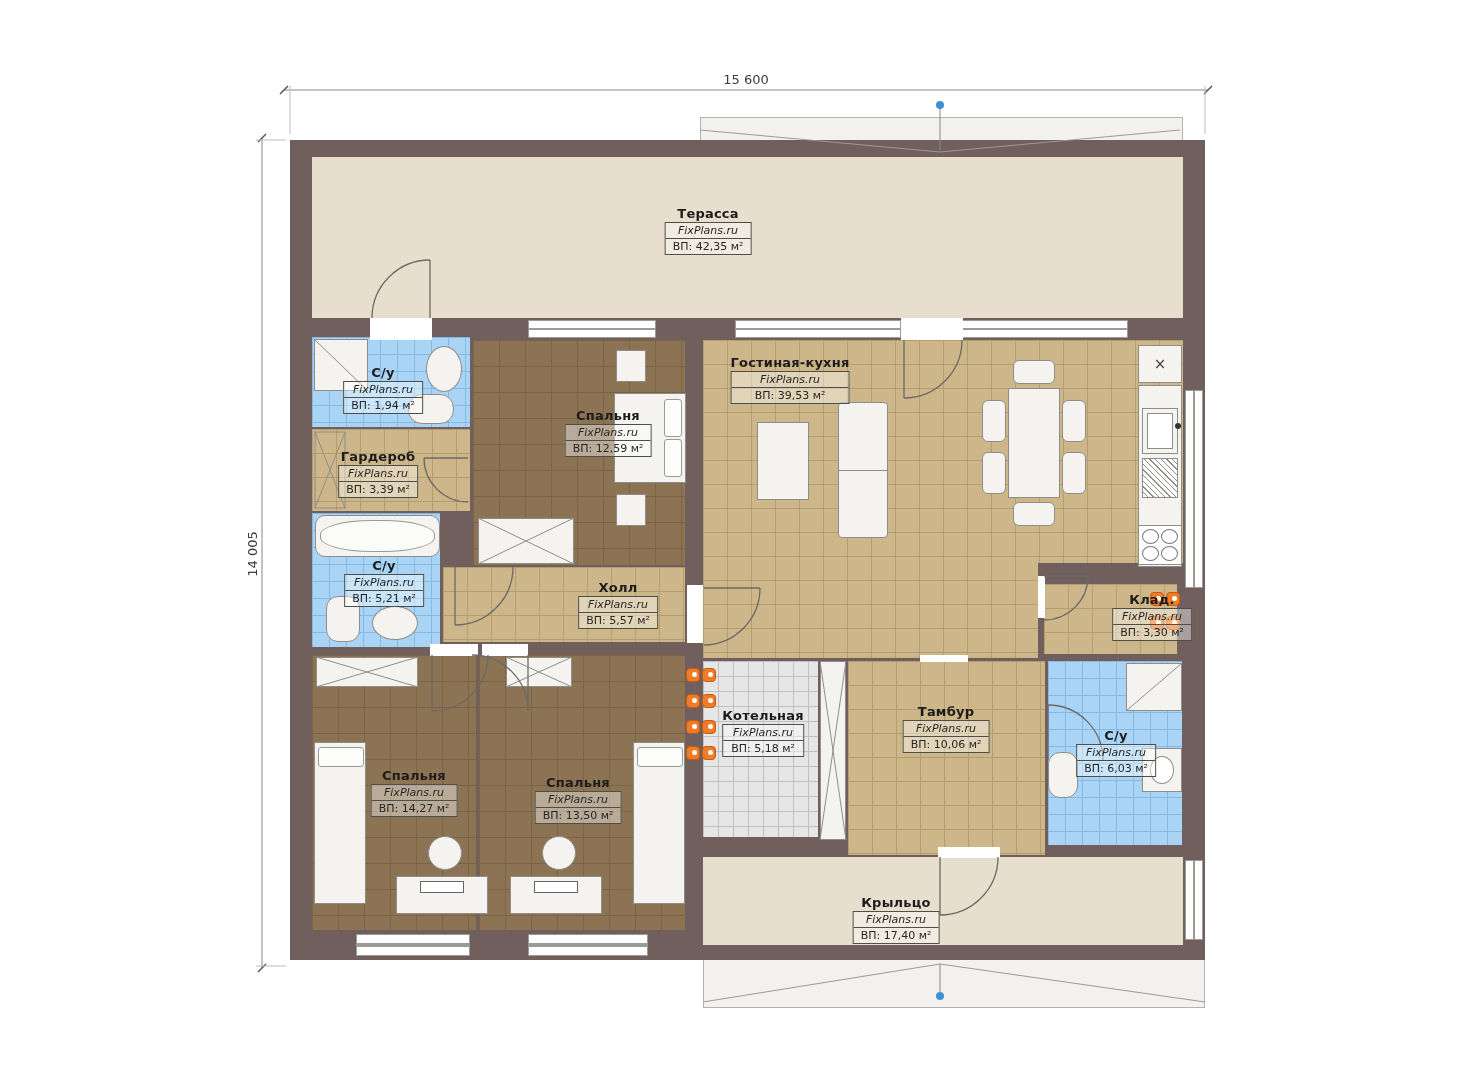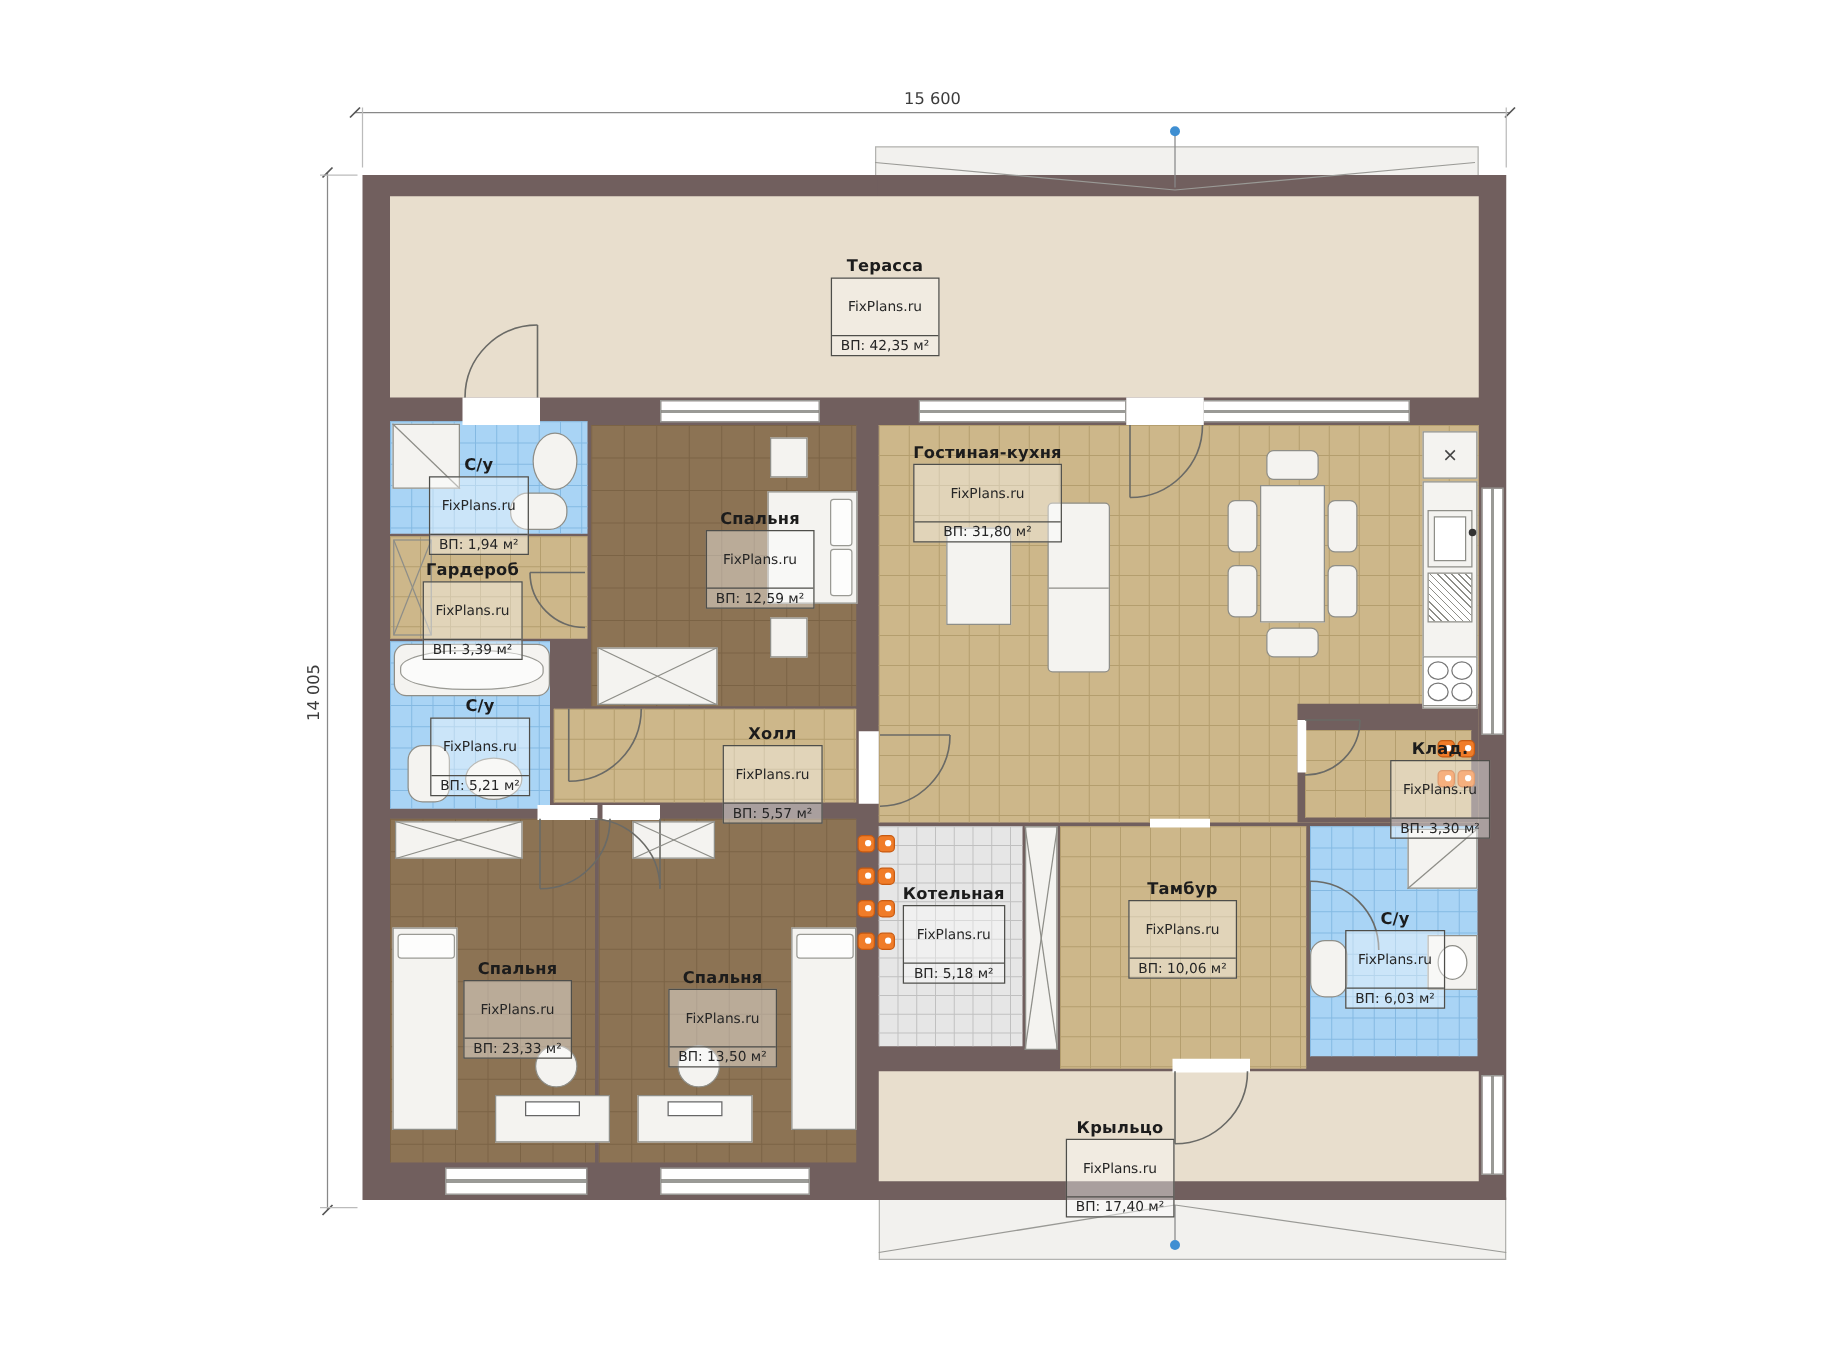--- a/index.html
+++ b/index.html
@@ -29,21 +29,21 @@
     background:repeating-linear-gradient(45deg,#fff 0 3px,#8e8e88 3px 4px);}
   .rad{position:absolute;display:flex;gap:2px;}
   .rcell{width:12px;height:12px;border-radius:4px;background:#f07c28;border:1px solid #c85a10;position:relative;}
   .rcell::after{content:"";position:absolute;right:2px;top:3px;width:5px;height:5px;border-radius:50%;background:#fff;}
   .burners{position:absolute;box-sizing:border-box;background:#fff;border:1px solid #8e8e88;
     display:grid;grid-template-columns:1fr 1fr;gap:2px;padding:3px;}
   .burner{border:1px solid #777;border-radius:50%;}
   .rlabel{position:absolute;transform:translateX(-50%);text-align:center;z-index:30;width:max-content;}
   .rname{font-weight:bold;font-size:13px;color:#1c1c1c;margin-bottom:1px;letter-spacing:0.2px;}
   .rbox{border:1px solid #4e4e4a;background:rgba(255,255,255,0.4);font-size:11px;color:#262626;}
-  .rbrand{padding:16px 7px;border-bottom:1px solid #4e4e4a;white-space:nowrap;}
+  .rbrand{padding:1px 7px;border-bottom:1px solid #4e4e4a;white-space:nowrap;font-style:italic;}
   .rarea{padding:1px 7px;white-space:nowrap;}
   .dimlab{position:absolute;font-size:13px;color:#3c3c3c;transform:translateX(-50%);z-index:30;}
   .dimlab.vert{transform:translate(-50%,-50%) rotate(-90deg);}
   svg.overlay{position:absolute;left:0;top:0;z-index:20;pointer-events:none;}
   .pillow{position:absolute;background:#fdfdfc;border:1px solid #9a9a94;border-radius:3px;}
   .vent{display:flex;align-items:center;justify-content:center;font-size:15px;color:#444;}
   .inner-ellipse{position:absolute;inset:4px;border:1px solid #9a9a94;border-radius:45%;background:#fbfbfa;}
   .monitor{position:absolute;left:50%;top:4px;transform:translateX(-50%);width:42px;height:10px;background:#fff;border:1px solid #666;}
   .drum{position:absolute;inset:7px;border:1px solid #8e8e88;border-radius:50%;background:#fff;}
 </style>
@@ -279,21 +279,21 @@
     <div class="rname">Спальня</div>
     <div class="rbox">
       <div class="rbrand">FixPlans.ru</div>
       <div class="rarea">ВП: 12,59 м²</div>
     </div>
   </div>
   <div class="rlabel" style="left:790px;top:355px">
     <div class="rname">Гостиная-кухня</div>
     <div class="rbox">
       <div class="rbrand">FixPlans.ru</div>
-      <div class="rarea">ВП: 31,80 м²</div>
+      <div class="rarea">ВП: 39,53 м²</div>
     </div>
   </div>
   <div class="rlabel" style="left:384px;top:558px">
     <div class="rname">С/у</div>
     <div class="rbox">
       <div class="rbrand">FixPlans.ru</div>
       <div class="rarea">ВП: 5,21 м²</div>
     </div>
   </div>
   <div class="rlabel" style="left:618px;top:580px">
@@ -328,21 +328,21 @@
     <div class="rname">С/у</div>
     <div class="rbox">
       <div class="rbrand">FixPlans.ru</div>
       <div class="rarea">ВП: 6,03 м²</div>
     </div>
   </div>
   <div class="rlabel" style="left:414px;top:768px">
     <div class="rname">Спальня</div>
     <div class="rbox">
       <div class="rbrand">FixPlans.ru</div>
-      <div class="rarea">ВП: 23,33 м²</div>
+      <div class="rarea">ВП: 14,27 м²</div>
     </div>
   </div>
   <div class="rlabel" style="left:578px;top:775px">
     <div class="rname">Спальня</div>
     <div class="rbox">
       <div class="rbrand">FixPlans.ru</div>
       <div class="rarea">ВП: 13,50 м²</div>
     </div>
   </div>
   <div class="rlabel" style="left:896px;top:895px">

